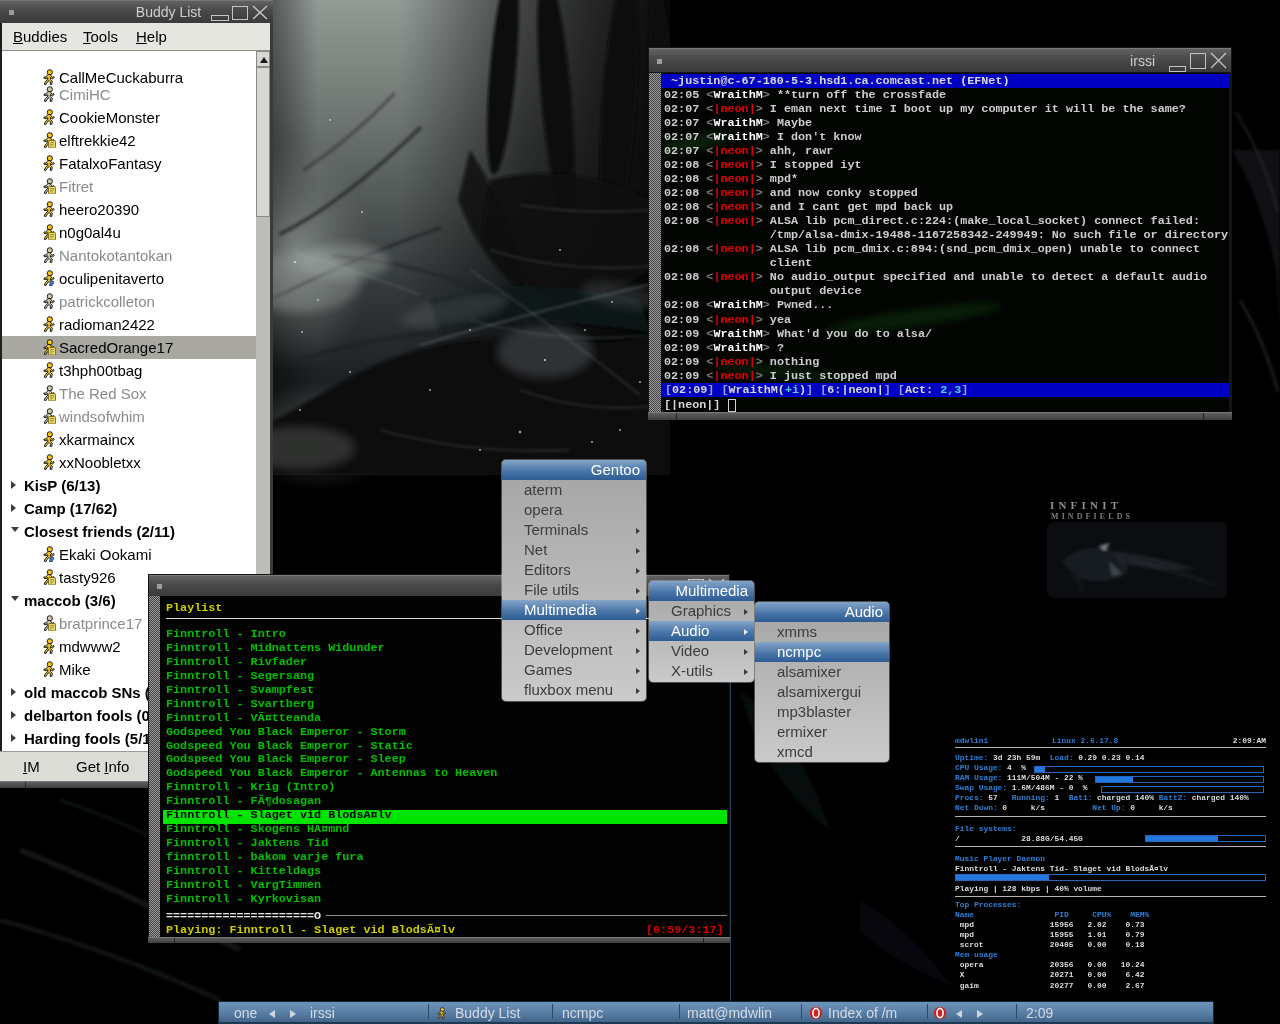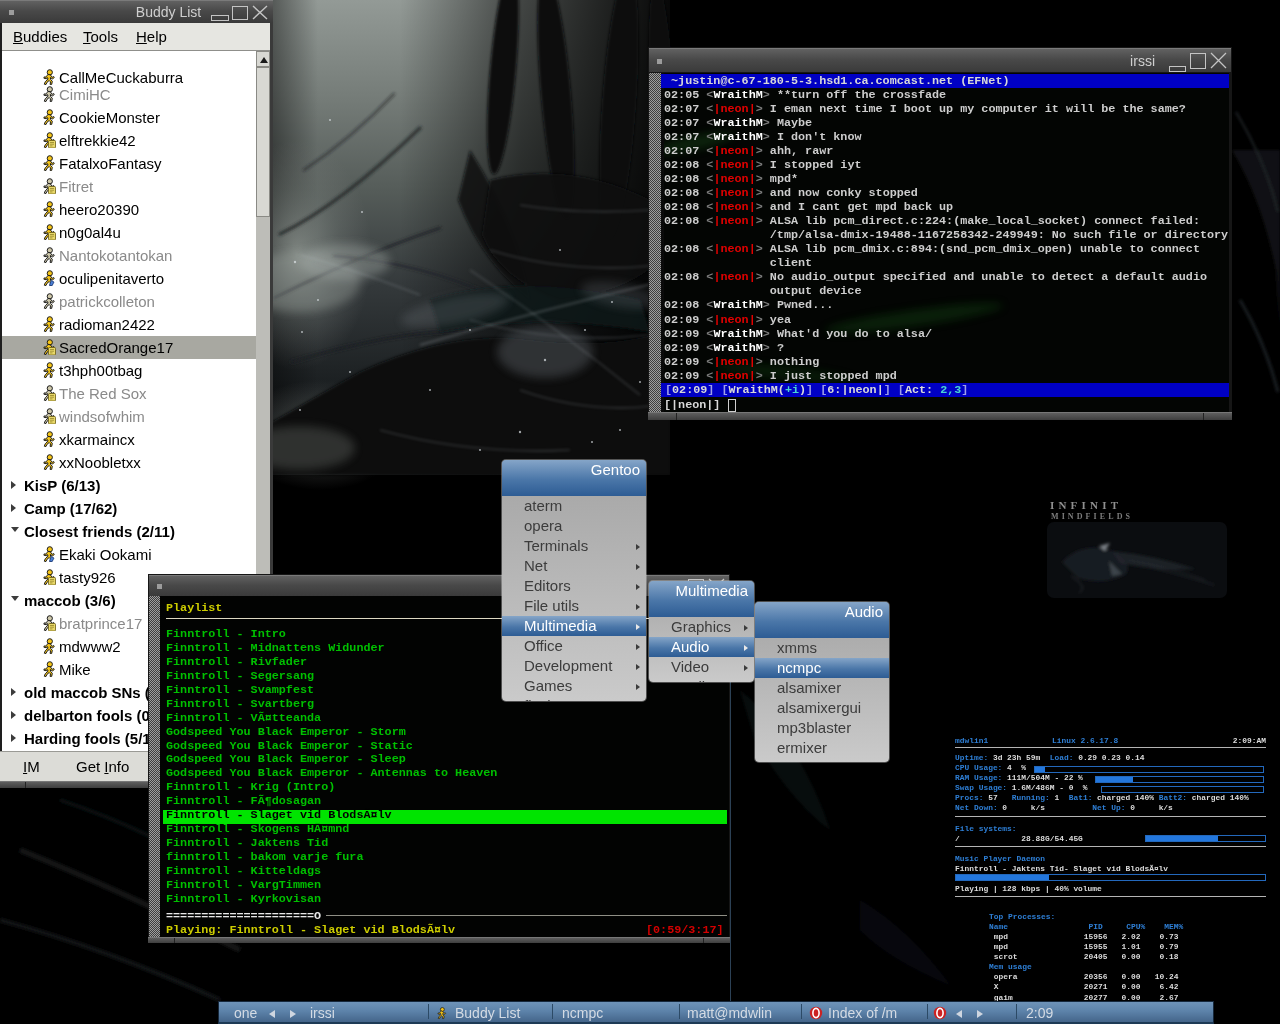--- a/index.html
+++ b/index.html
@@ -17,21 +17,21 @@
   .handle{position:absolute;background:linear-gradient(#5e5e5e,#3e3e3e);border-top:1px solid #777;box-sizing:border-box;}
   .grip{position:absolute;top:0;bottom:0;width:1px;background:#222;}
   
   .ts{color:#cdcdcd;} .br{color:#7d7d7d;} .nw{color:#fff;font-weight:bold;}
   .nn{color:#e20000;font-weight:bold;} .ms{color:#cdcdcd;}
   .bluebar{background:#0000c4;color:#d8d8d8;}
   
   .menu{position:absolute;border-radius:4px;overflow:hidden;
         background:linear-gradient(#a4a4a4,#cacaca);
         box-shadow:0 0 0 1px rgba(220,220,220,0.35);}
-  .mtitle{height:36px;background:linear-gradient(#85a5c8,#4a76a8 55%,#2d5c94);
+  .mtitle{height:20px;background:linear-gradient(#85a5c8,#4a76a8 55%,#2d5c94);
           color:#fff;font-size:15px;text-align:right;line-height:20px;padding-right:6px;}
   .mitem{height:20px;color:#3c3c3c;font-size:15px;line-height:20px;padding-left:22px;position:relative;}
   .msel{background:linear-gradient(#85a5c8,#4a76a8 55%,#2d5c94);color:#fff;}
   .marr{position:absolute;right:6px;top:8px;width:0;height:0;
         border-left:4px solid #3c3c3c;border-top:3px solid transparent;border-bottom:3px solid transparent;}
   .msel .marr{border-left-color:#e8e8e8;}
   
   .ck{font-family:"Liberation Mono",monospace;font-size:7.9px;font-weight:bold;line-height:10.06px;color:#dcdcdc;}
   .ck span{white-space:pre;}
   .cb{color:#2e7fd6;}
@@ -213,21 +213,21 @@
       <div class="ckfill" style="width:72px;"></div>
     </div>
   <div class="hr" style="left:0;top:114px;width:311px;"></div>
   <span class="abs cb" style="left:0;top:122px;">Music Player Daemon</span>
   <span class="abs" style="left:0;top:132px;">Finntroll - Jaktens Tid- Slaget vid BlodsÃ¤lv</span>
   <div class="ckbar" style="left:0;top:142px;width:311px;height:7px;">
       <div class="ckfill" style="width:93px;"></div>
     </div>
   <span class="abs" style="left:0;top:152px;">Playing | 128 kbps | 40% volume</span>
   <div class="hr" style="left:0;top:164px;width:311px;"></div>
-  <pre class="ck abs" style="left:0;top:180px;margin-left:34px;"><span class="cb">Top Processes:</span>
+  <pre class="ck abs" style="left:0;top:168px;"><span class="cb">Top Processes:</span>
 <span class="cb">Name                 PID     CPU%    MEM%</span>
  mpd                15956   2.02    0.73
  mpd                15955   1.01    0.79
  scrot              20405   0.00    0.18
 <span class="cb">Mem usage</span>
  opera              20356   0.00   10.24
  X                  20271   0.00    6.42
  gaim               20277   0.00    2.67</pre>
 </div>
 

